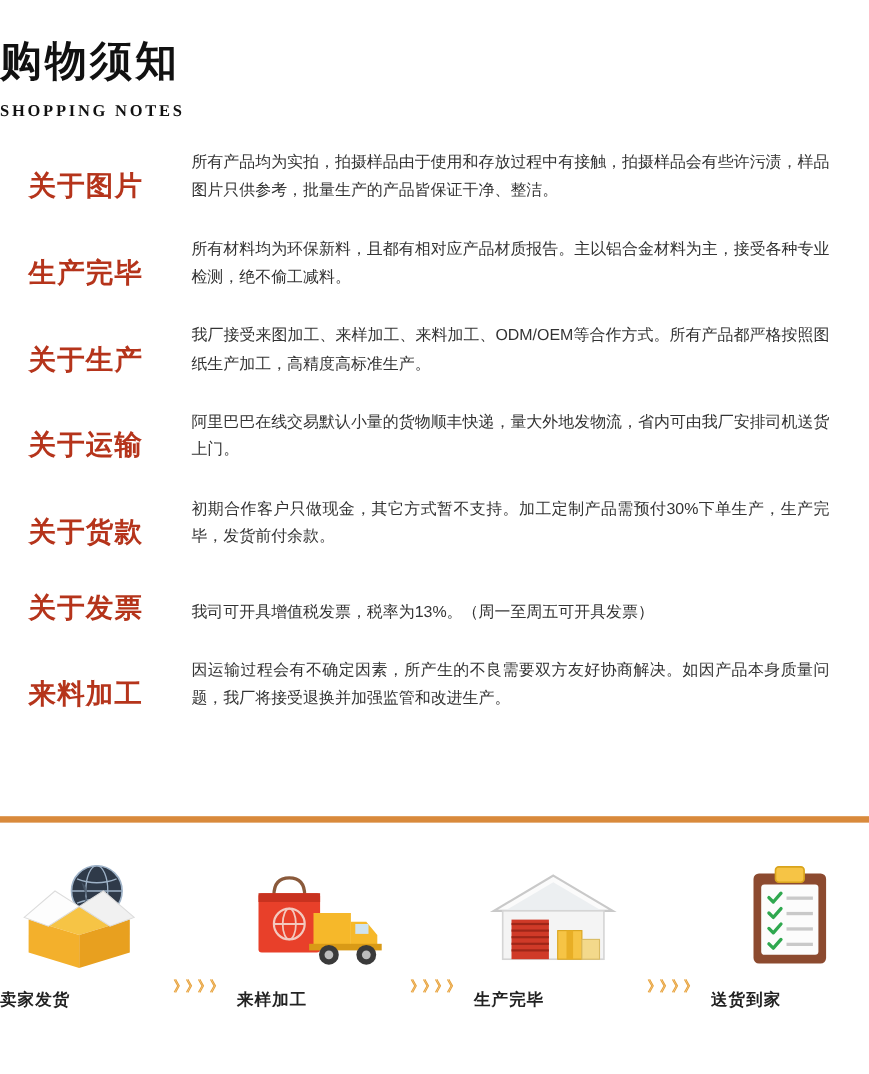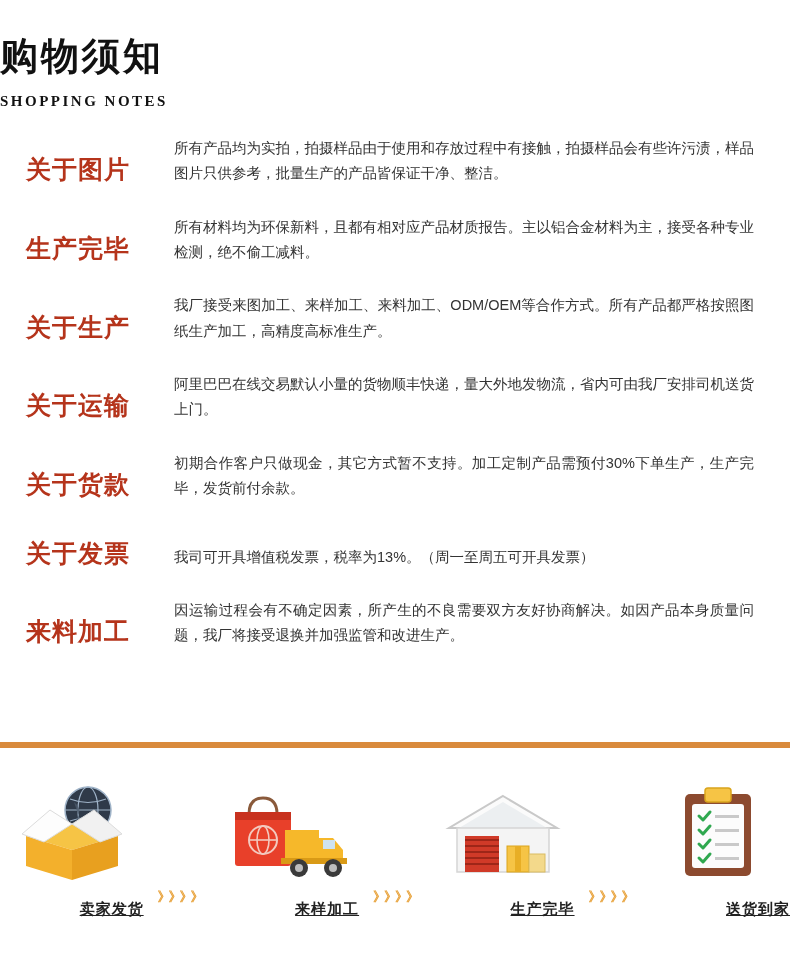--- a/index.html
+++ b/index.html
@@ -97,22 +97,21 @@
   }
   .flow {
     display: flex;
     align-items: flex-end;
     justify-content: center;
     padding-top: 28px;
     gap: 0;
   }
   .flow-step {
     width: 152px;
-    text-align: right;
-    text-decoration: underline;
+    text-align: left;
   }
   .flow-icon {
     height: 112px;
     display: flex;
     align-items: flex-end;
     justify-content: center;
   }
   .flow-caption {
     margin-top: 12px;
     font-family: "Liberation Sans", sans-serif;

